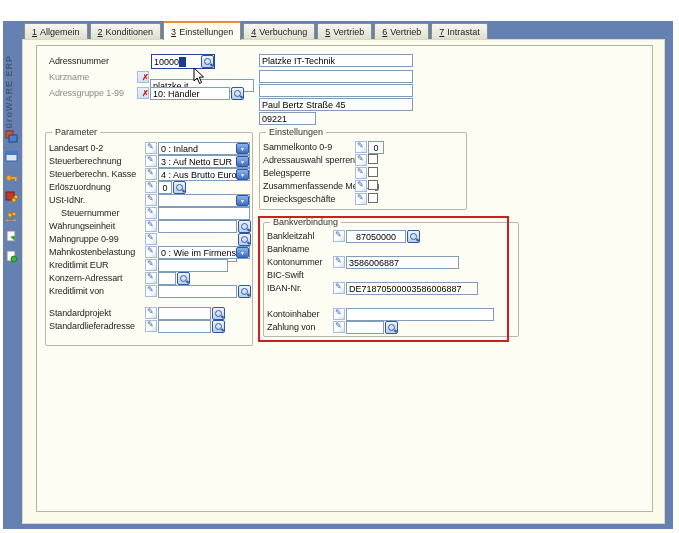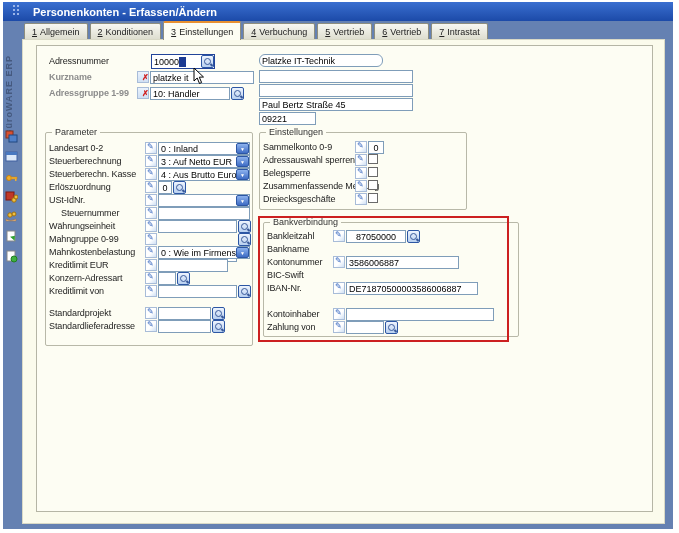--- a/index.html
+++ b/index.html
@@ -25,21 +25,21 @@
   
   .tabs { position:absolute; left:24px; top:23px; height:16px; display:flex; gap:2px; z-index:3; }
   .tab { background:linear-gradient(#f8f8f2,#deded0); border:1px solid #8e8e7e; border-bottom:none;
     border-radius:2px 2px 0 0; font-size:9px; padding:0 7px; color:#222; display:flex; align-items:center; cursor:pointer; }
   .tab .num { text-decoration:underline; margin-right:3px; }
   .tab.active { background:#fdfdf3; border-top:2px solid #e89030; position:relative; z-index:4;
     margin-top:-2px; padding-top:1px; height:19px; }
 
   
   .lbl { position:absolute; font-size:9px; color:#1c1c1c; line-height:13px; white-space:nowrap; letter-spacing:-0.1px; }
-  .lbl.gray { color:#8c8c8c;font-weight:bold; }
+  .lbl.gray { color:#8c8c8c; }
   .ctl { position:absolute; display:flex; align-items:flex-start; height:13px; }
   input.txt { height:13px; border:1px solid #7f9db9; font:9px "Liberation Sans",sans-serif;
     padding:0 2px; background:#fff; color:#000; }
   .combo { height:13px; border:1px solid #7f9db9; background:#fff; display:flex; align-items:center; cursor:pointer; }
   .combo .ct { flex:1; font-size:9px; padding:0 2px; white-space:nowrap; overflow:hidden; color:#000; }
   .combo .arrow { width:13px; height:11px; margin-right:0px; flex:none;
     background:linear-gradient(#8cb2ee,#3e6cc4); border:1px solid #2c56a4; border-radius:2px;
     display:flex; align-items:center; justify-content:center; }
   .combo .arrow::before { content:"▼"; font-size:5px; color:#fff; }
   .lookup { width:13px; height:13px; flex:none; border:1px solid #2c56a4; border-radius:2px;
@@ -66,24 +66,20 @@
   .red-rect { position:absolute; border:2px solid #cc2020; z-index:5; pointer-events:none; }
   .cursor { position:absolute; z-index:9; pointer-events:none; }
 </style>
 </head>
 <body>
 
 <div class="screen">
 
   <div class="band"></div>
 
-  <div class="titlebar">
-    <span class="grip"></span>
-    <span>Personenkonten - Erfassen/Ändern</span>
-  </div>
 
   <div class="brand">BüroWARE ERP</div>
   <svg class="side-ic" style="top:130px" viewBox="0 0 13 13">
       <rect x="1" y="1" width="7" height="7" fill="#d85030" stroke="#803020"></rect>
       <rect x="4" y="5" width="8" height="7" fill="#5080c8" stroke="#204880"></rect>
     </svg>
   <svg class="side-ic" style="top:150px" viewBox="0 0 13 13">
       <rect x="1" y="2" width="11" height="9" fill="#dce8f8" stroke="#4060a0"></rect>
       <rect x="1" y="2" width="11" height="3" fill="#4878c0"></rect>
     </svg>
@@ -151,31 +147,31 @@
       <div class="focusfld">
         <span class="ft">10000</span>
         <span class="selblock"></span>
         <span class="lookup"></span>
       </div>
     </div>
 
     <span class="lbl gray" style="left:12px; top:25px">Kurzname</span>
     <div class="ctl" style="left:100px; top:25px">
       <span class="clear-ic"></span>
-      <input class="txt" style="width: 104px;" value="platzke it">
+      <input class="txt" style="width: 104px; margin-top: 8px;" value="platzke it">
     </div>
 
     <span class="lbl gray" style="left:12px; top:41px">Adressgruppe 1-99</span>
     <div class="ctl" style="left:100px; top:41px">
       <span class="clear-ic"></span>
       <input class="txt" style="width: 80px;" value="10: Händler">
       <span class="lookup"></span>
     </div>
 
-    <input class="txt" style="position: absolute; left: 222px; top: 8px; width: 124px; border-radius: 6px;" value="Platzke IT-Technik">
+    <input class="txt" style="position: absolute; left: 222px; top: 8px; width: 154px;" value="Platzke IT-Technik">
     <input class="txt" style="position: absolute; left: 222px; top: 24px; width: 154px;" value="">
     <input class="txt" style="position: absolute; left: 222px; top: 38px; width: 154px;" value="">
     <input class="txt" style="position: absolute; left: 222px; top: 52px; width: 154px;" value="Paul Bertz Straße 45">
     <input class="txt" style="position: absolute; left: 222px; top: 66px; width: 57px;" value="09221">
 
     <div class="group" style="left:8px; top:86px; width:208px; height:214px">
       <span class="gt">Parameter</span>
     </div>
 
     <span class="lbl" style="left:12px; top:96px">Landesart 0-2</span>

